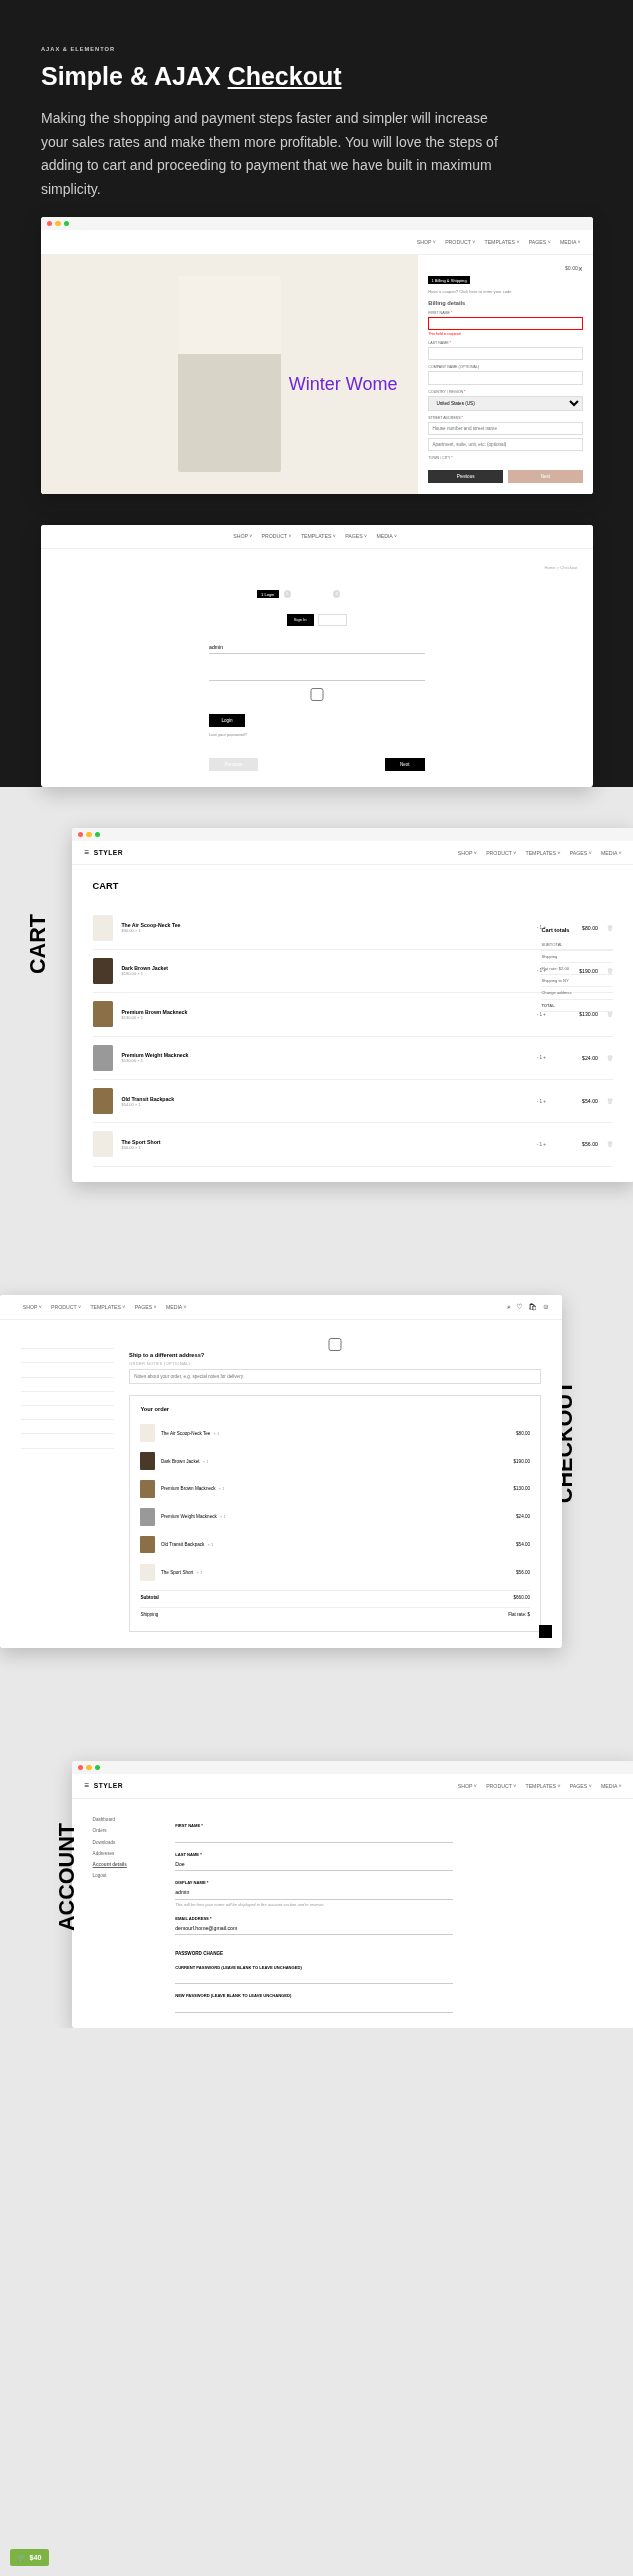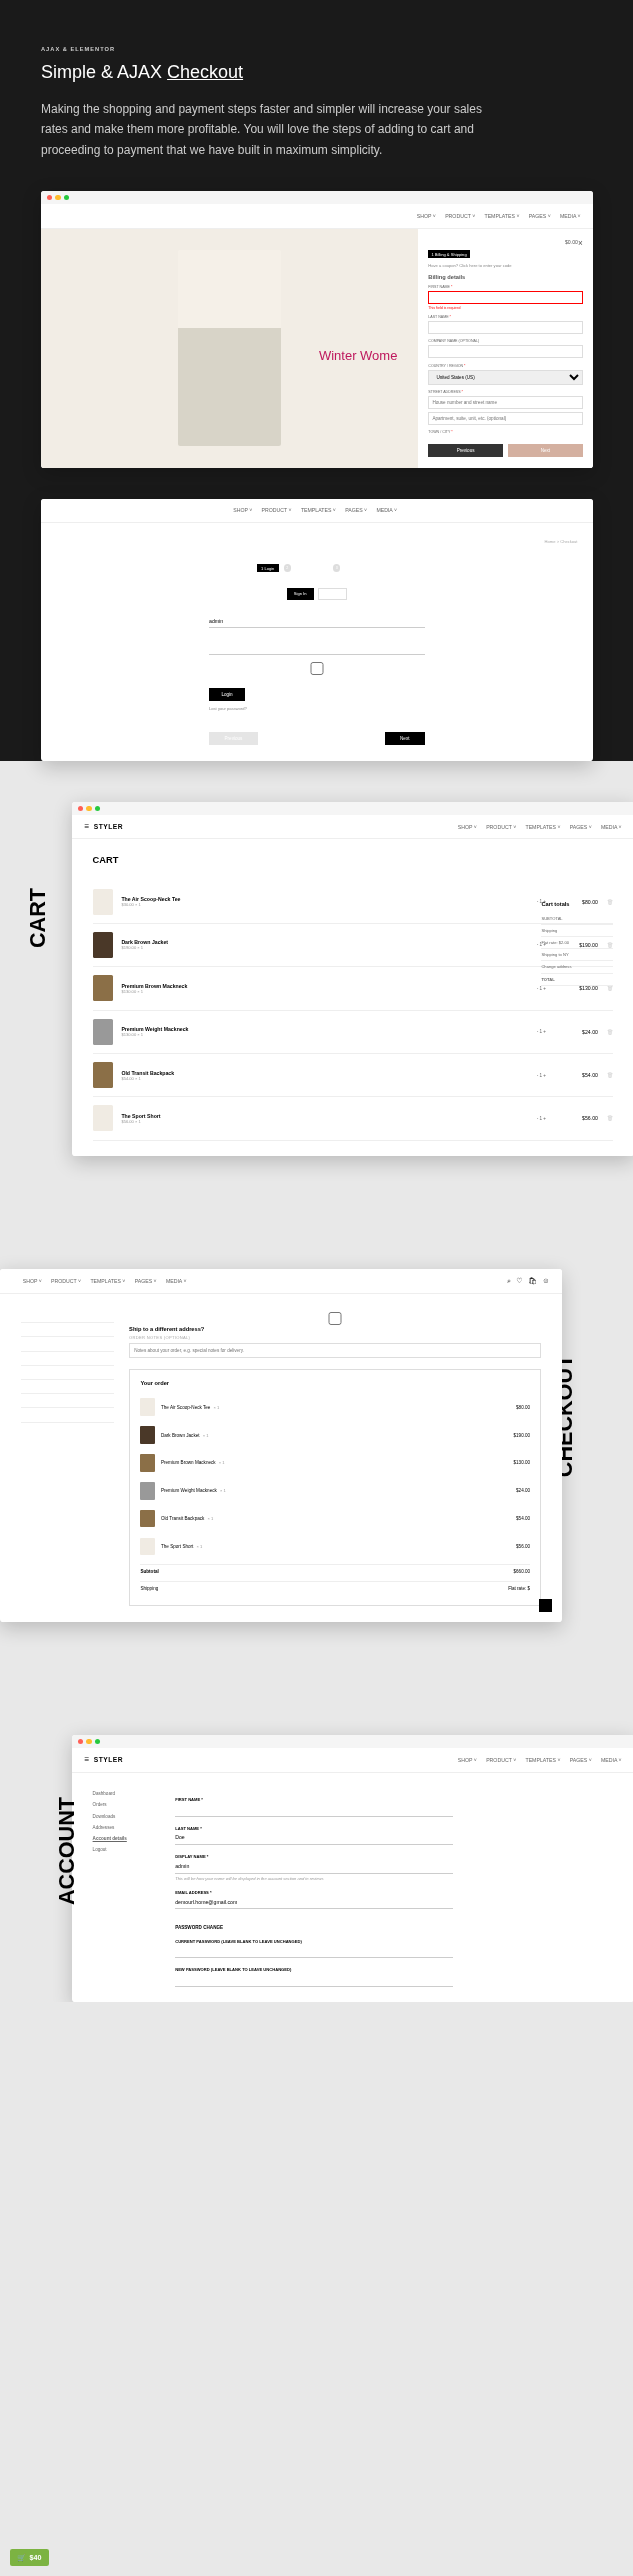--- a/index.html
+++ b/index.html
@@ -1,33 +1,33 @@
 <!DOCTYPE html>
 <html style="font-size:8.2px"><head>
 <meta charset="utf-8">
 <style>
 *{margin:0;padding:0;box-sizing:border-box;font-family:-apple-system,BlinkMacSystemFont,'Segoe UI',Arial,sans-serif}
 body{background:#e8e8e8;width:634px}
 .sec-dark{background:#1a1a1a;padding:46px 41px 0;color:#fff}
 .eyebrow{font-size:5.7px;letter-spacing:1px;font-weight:600;margin-bottom:10.3px;color:#ccc}
-.h1{font-size:18px;font-weight:400;margin-bottom:15.5px}
+.h1{font-size:25px;font-weight:700;margin-bottom:15.5px}
 .h1 u{text-decoration:underline}
-.lead{font-size:12px;line-height:1.7;color:#ccc;max-width:464px;margin-bottom:31px}
+.lead{font-size:14px;line-height:1.7;color:#ccc;max-width:464px;margin-bottom:15px}
 .shot{background:#fff;border-radius:3.1px;overflow:hidden;box-shadow:0 5.2px 20.6px rgba(0,0,0,.2);margin-bottom:31px}
 .macbar{background:#f5f5f5;padding:4.1px 6.2px;display:flex;gap:3.1px}
 .dot{width:5.2px;height:5.2px;border-radius:50%}
 .d1{background:#ff5f56}.d2{background:#ffbd2e}.d3{background:#27c93f}
 .hdr{display:flex;align-items:center;padding:7.2px 12.4px;border-bottom:0.5px solid #eee;background:#fff}
 .logo{font-weight:900;font-size:6.7px;letter-spacing:0.5px}
 .nav{margin-left:auto;display:flex;gap:9.3px;font-size:5.2px;color:#666}
 .icons{margin-left:auto;display:flex;gap:5.2px;font-size:7.2px}
 .shot1body{display:flex;min-height:222px}
 .hero{flex:1;background:#f2ede5;position:relative;display:flex;align-items:center;justify-content:center}
 .model{width:103px;height:196px;background:linear-gradient(180deg,#f5f0e8 0%,#f5f0e8 40%,#d8d4c8 40%,#d8d4c8 100%);border-radius:2.1px}
-.banner{font-size:13px;color:#be185d;position:absolute;right:20.6px;top:50%}
+.banner{font-size:18px;color:#6d28d9;position:absolute;right:20.6px;top:50%}
 .panel{width:175px;padding:10.3px;background:#fff;font-size:4.6px;color:#555}
 .panel .close{float:right;font-size:8.2px}
 .panel .step{background:#000;color:#fff;padding:1.5px 3.1px;display:inline-block;font-size:4.1px;margin:5.2px 0}
 .panel .coupon{font-size:4.1px;color:#888;margin-bottom:5.2px}
 .panel h4{font-size:5.7px;font-weight:700;margin:5.2px 0}
 .panel label{display:block;font-size:3.6px;text-transform:uppercase;margin-top:5.2px;color:#666}
 .panel .req{color:red}
 .panel input,.panel select{width:100%;border:0.5px solid #ddd;padding:3.1px;font-size:4.6px;margin-top:2.1px}
 .panel .err{border-color:red}
 .panel .errtxt{color:red;font-size:3.6px;margin-top:1.5px}

